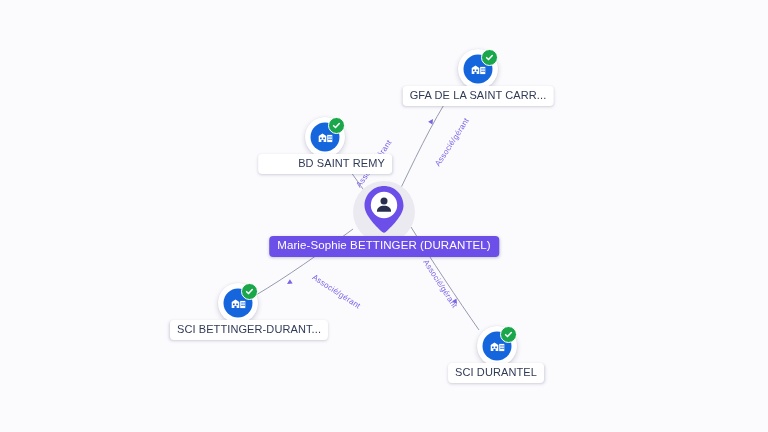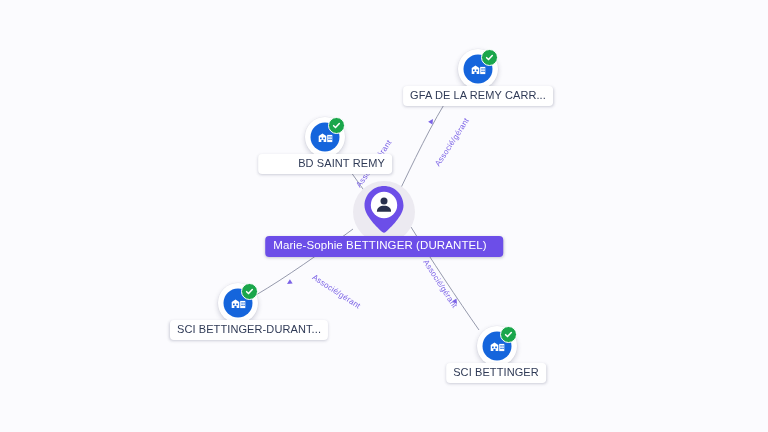--- a/index.html
+++ b/index.html
@@ -92,21 +92,21 @@
   }
   .label.company {
     background: #ffffff;
     color: #2f3a56;
     box-shadow: 0 1px 3px rgba(40,45,80,0.22);
   }
   .label.person {
     background: #6c4ee8;
     color: #ffffff;
     font-size: 11.5px;
-    padding: 4px 16px 5px 8px;
+    padding: 4px 8px 5px 8px;
     box-shadow: 0 1px 3px rgba(40,45,80,0.25);
   }
   
   .edge-label {
     position: absolute;
     font-size: 8px;
     color: #7b62e6;
     white-space: nowrap;
     transform-origin: 0 50%;
     letter-spacing: 0.2px;
@@ -151,21 +151,21 @@
             <rect x="10.9" y="9.2" width="1.3" height="1.3" fill="#1565dc"></rect>
             <rect x="12.9" y="9.2" width="1.3" height="1.3" fill="#1565dc"></rect>
           </svg>
         </div>
         <div class="check-badge">
           <svg width="9" height="9" viewBox="0 0 10 10">
             <path d="M1.8 5.2 L3.9 7.3 L8.1 2.8" fill="none" stroke="#ffffff" stroke-width="1.7" stroke-linecap="round" stroke-linejoin="round"></path>
           </svg>
         </div>
       </div>
-      <div class="label company" style="left: 478px; top: 86px;">GFA DE LA REMY CARR...</div>
+      <div class="label company" style="left: 478px; top: 86px;">GFA DE LA SAINT CARR...</div>
       <div class="node" style="left: 325px; top: 137px;">
         <div class="co-disc"></div>
         <div class="co-inner">
           <svg width="16" height="16" viewBox="0 0 16 16">
             <path fill="#ffffff" d="M1.2 6.6 L5.0 3.9 L8.8 6.6 L8.8 12.6 L1.2 12.6 Z"></path>
             <rect x="2.5" y="8.0" width="1.7" height="1.7" fill="#1565dc"></rect>
             <rect x="5.7" y="8.0" width="1.7" height="1.7" fill="#1565dc"></rect>
             <rect x="3.9" y="10.4" width="2.2" height="2.2" fill="#1565dc"></rect>
             <rect x="9.7" y="5.4" width="5.1" height="7.2" fill="#ffffff"></rect>
             <rect x="10.9" y="6.8" width="1.3" height="1.3" fill="#1565dc"></rect>
@@ -217,21 +217,21 @@
             <rect x="10.9" y="9.2" width="1.3" height="1.3" fill="#1565dc"></rect>
             <rect x="12.9" y="9.2" width="1.3" height="1.3" fill="#1565dc"></rect>
           </svg>
         </div>
         <div class="check-badge">
           <svg width="9" height="9" viewBox="0 0 10 10">
             <path d="M1.8 5.2 L3.9 7.3 L8.1 2.8" fill="none" stroke="#ffffff" stroke-width="1.7" stroke-linecap="round" stroke-linejoin="round"></path>
           </svg>
         </div>
       </div>
-      <div class="label company" style="left: 496px; top: 363px;">SCI BETTINGER</div>
+      <div class="label company" style="left: 496px; top: 363px;">SCI DURANTEL</div>
       <div class="node" style="left: 384px; top: 212px;">
         <div class="person-halo"></div>
         <div class="pin">
           <svg width="42" height="50" viewBox="0 0 42 50">
             <path d="M21 1.5 C10.2 1.5 1.5 10.2 1.5 21 C1.5 31.3 14.8 43.5 19.3 47.5 C20.3 48.4 21.7 48.4 22.7 47.5 C27.2 43.5 40.5 31.3 40.5 21 C40.5 10.2 31.8 1.5 21 1.5 Z" fill="#6c4ee8"></path>
             <circle cx="21" cy="20.5" r="13.2" fill="#ffffff"></circle>
             <circle cx="21" cy="16.6" r="3.5" fill="#28304d"></circle>
             <path d="M13.9 27.2 C13.9 23.2 17.1 21.3 21 21.3 C24.9 21.3 28.1 23.2 28.1 27.2 Z" fill="#28304d"></path>
           </svg>
         </div>

